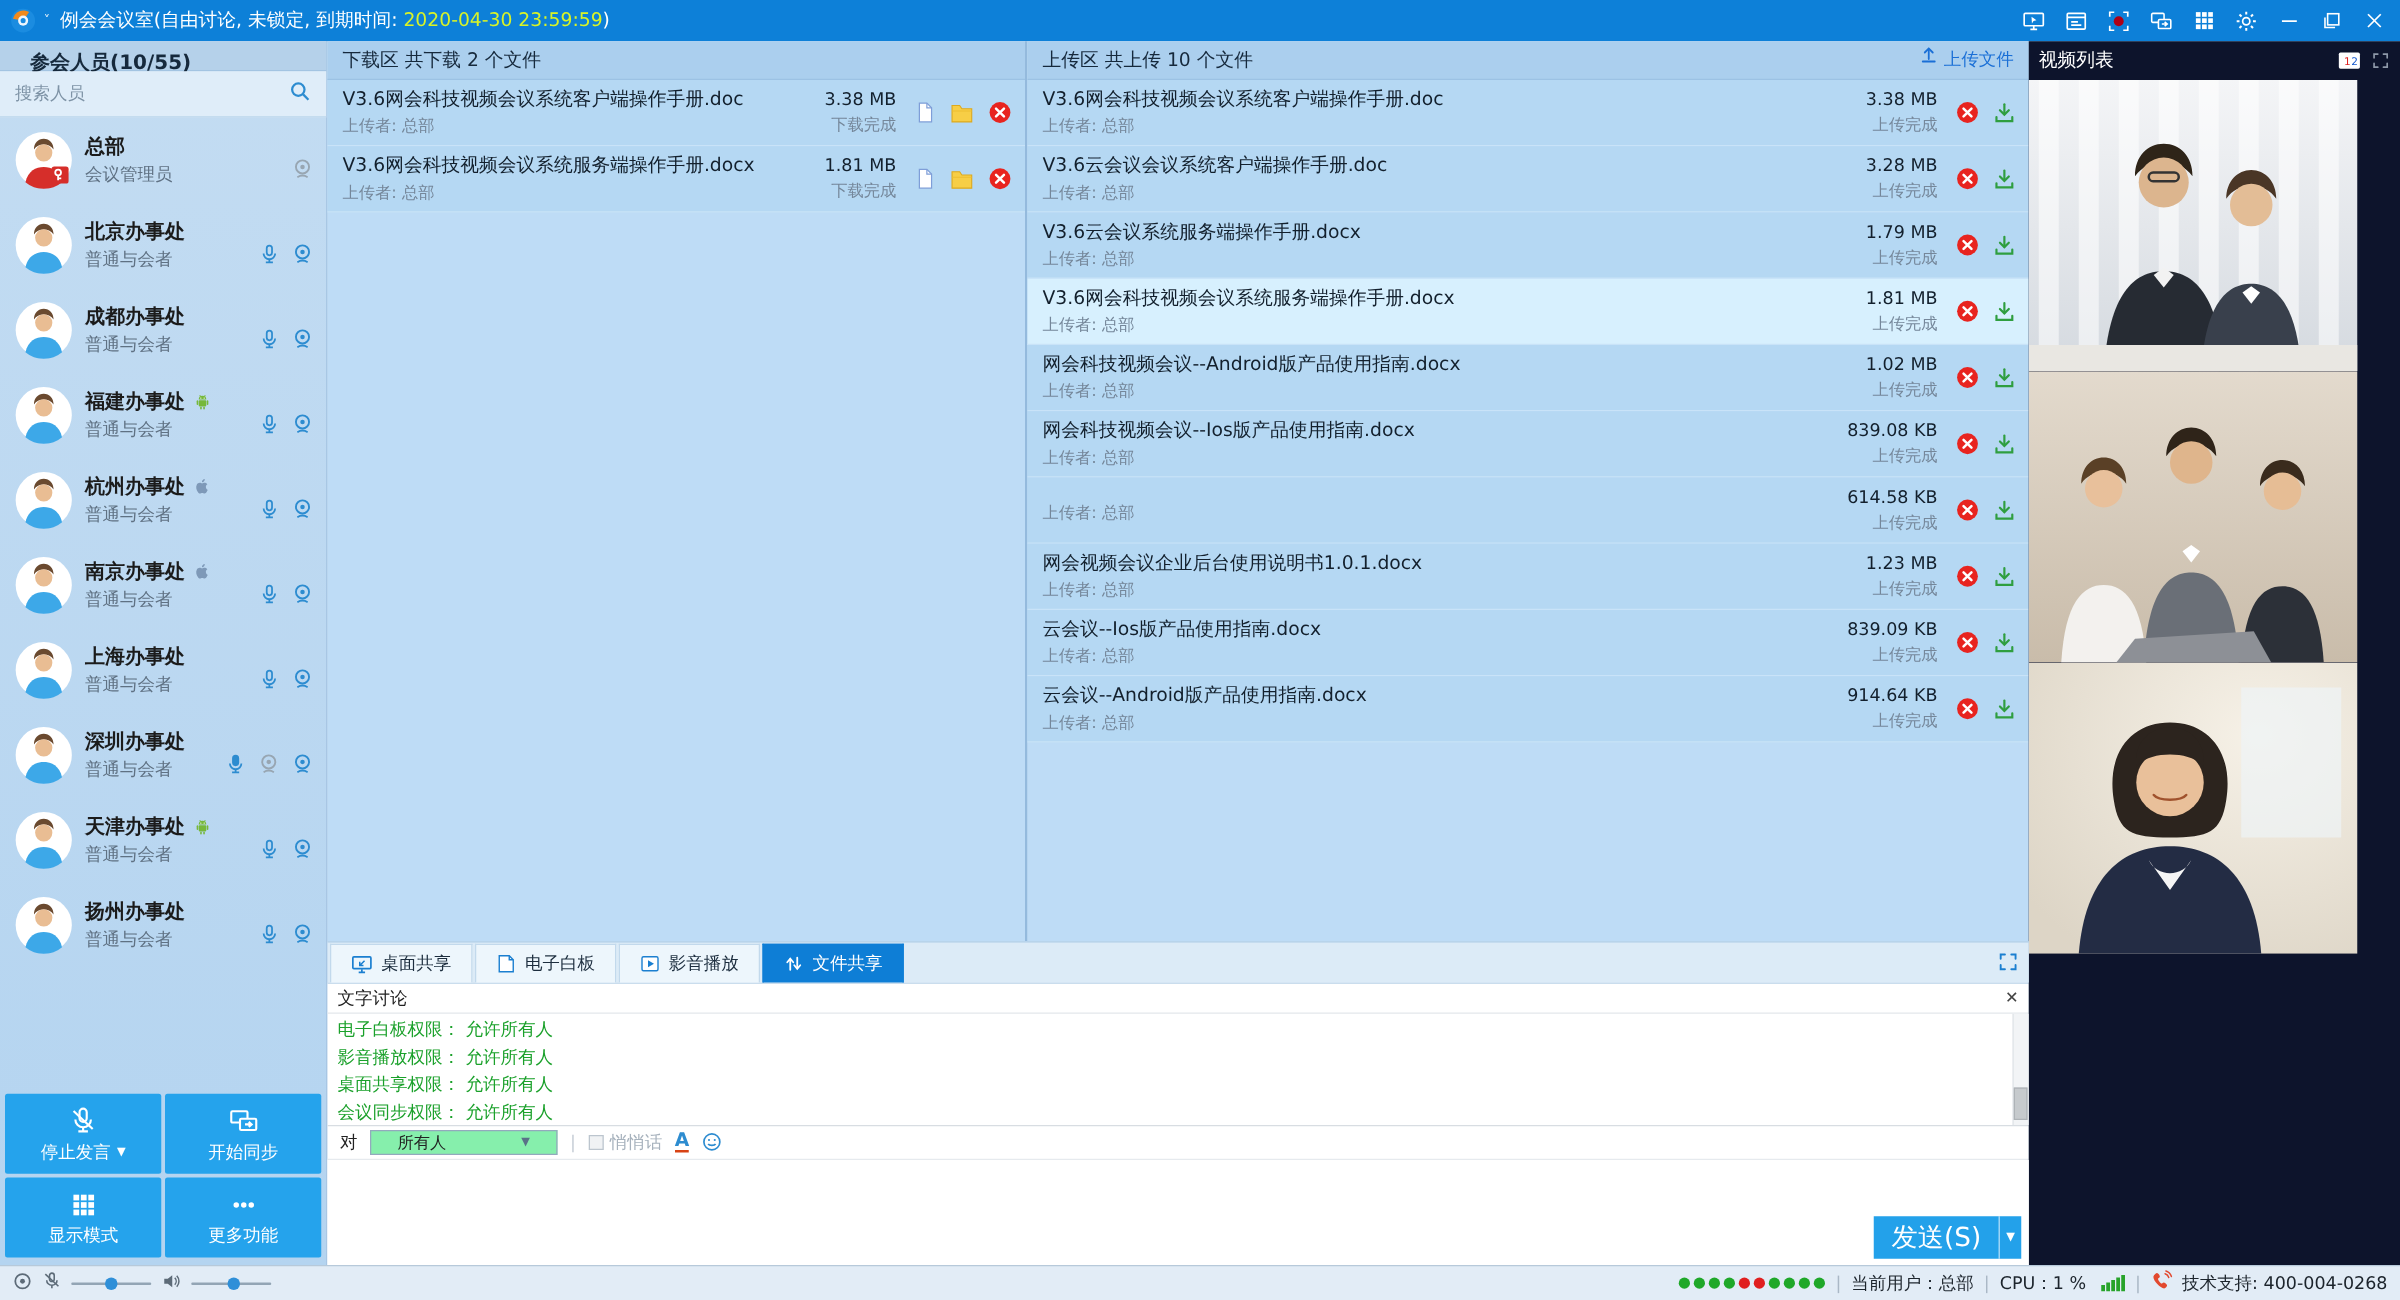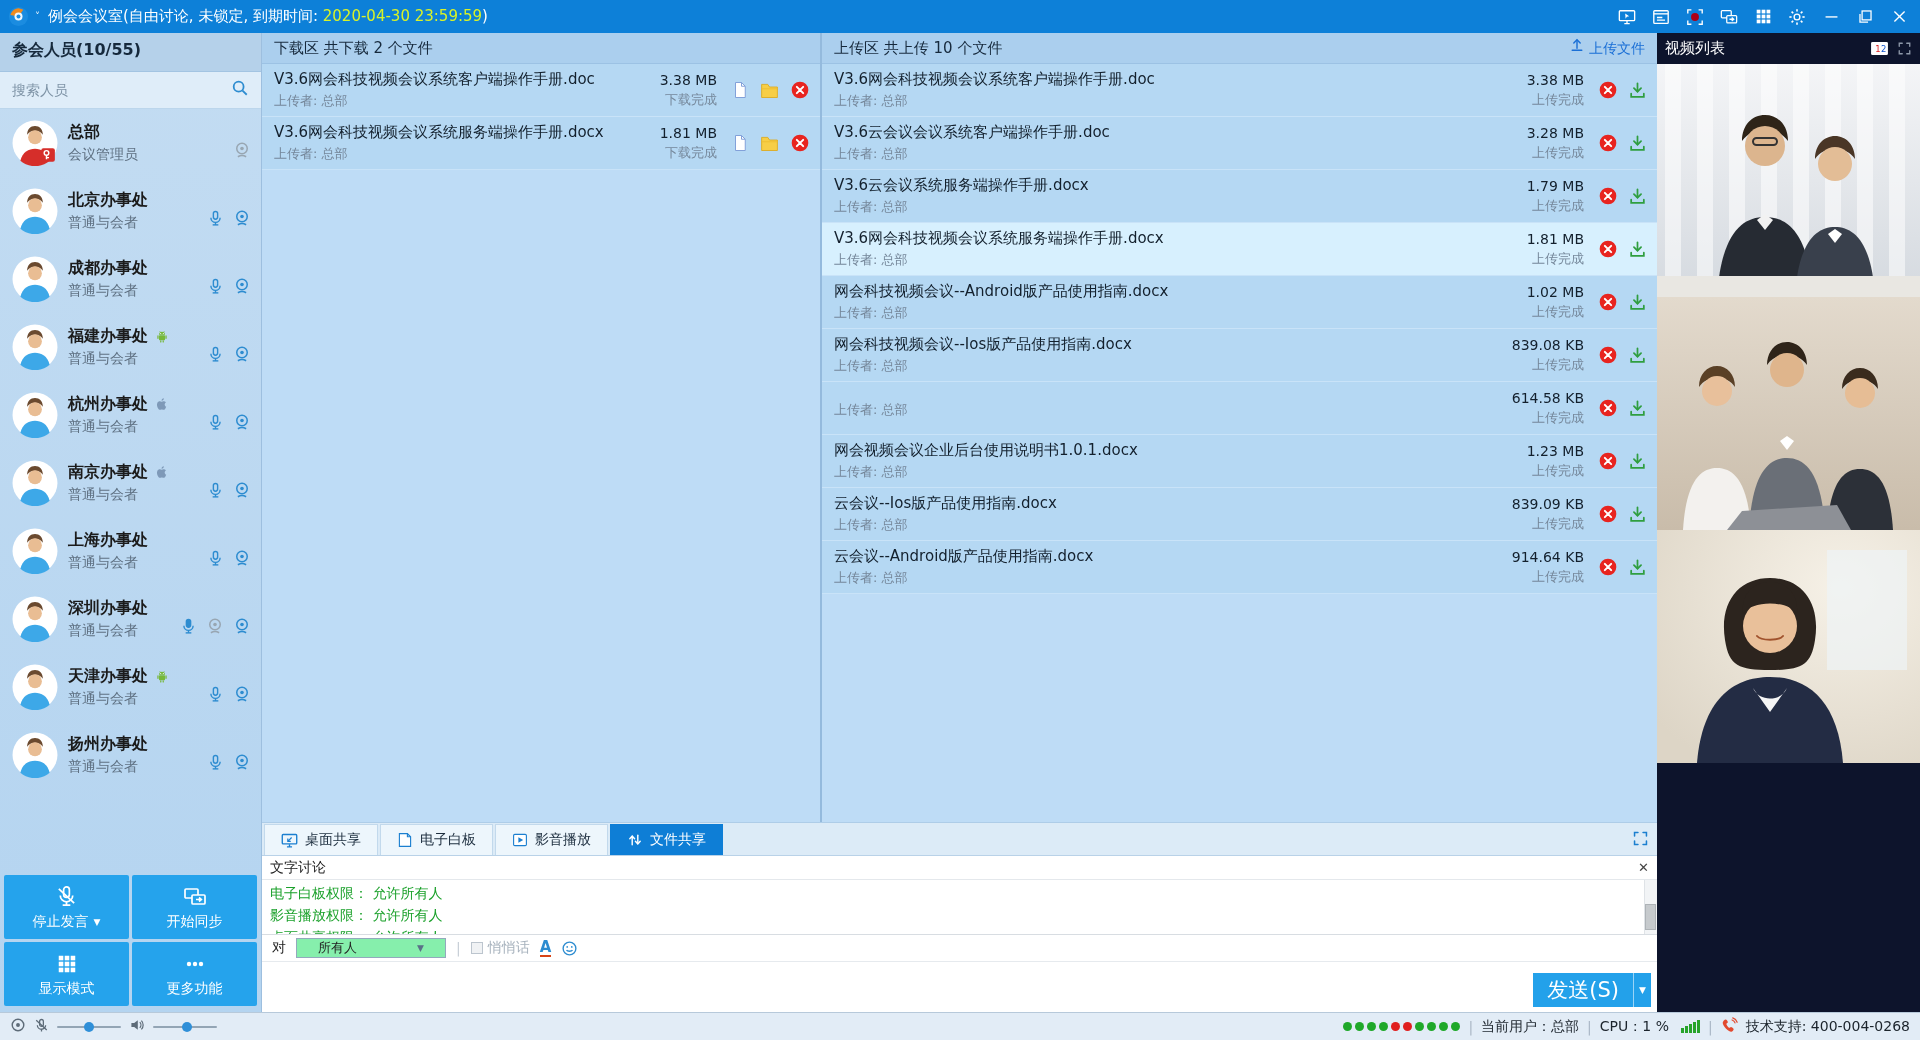--- a/index.html
+++ b/index.html
@@ -13,21 +13,21 @@
   .tb-chevron{font-size:10px;opacity:.9;margin-right:2px;}
   .tb-date{color:#d9f327;}
   .tb-icons{display:flex;align-items:center;gap:16px;padding-right:12px;}
   .tb-ic{width:18px;height:18px;display:inline-flex;align-items:center;justify-content:center;cursor:pointer;}
 
   
   .main{flex:1;display:flex;min-height:0;}
 
   
   .sidebar{width:262px;background:linear-gradient(180deg,#c3dcf2,#b4d4f0);display:flex;flex-direction:column;border-right:1px solid #9dbfdf;}
-  .sb-header{height:39px;line-height:33px;padding-left:12px;font-size:16px;font-weight:bold;color:#16293c;background:#b5d1ea;border-bottom:1px solid #a3c4e2;}
+  .sb-header{height:24px;line-height:33px;padding-left:24px;font-size:16px;font-weight:bold;color:#16293c;background:#b5d1ea;border-bottom:1px solid #a3c4e2;}
   .sb-search{height:37px;background:#dfedf9;display:flex;align-items:center;padding:0 12px;border-bottom:1px solid #bcd6ec;}
   .sb-search input{flex:1;border:none;outline:none;background:transparent;font-size:14px;color:#33495c;font-family:inherit;}
   .sb-search input::placeholder{color:#7e93a6;}
   .sb-list{flex:1;overflow:hidden;}
   .p-row{height:68px;display:flex;align-items:center;padding:0 10px 0 12px;}
   .avatar{width:46px;height:46px;flex:0 0 46px;position:relative;}
   .p-info{margin-left:10px;flex:1;min-width:0;}
   .p-name-line{display:flex;align-items:center;gap:6px;}
   .p-name{font-size:16px;font-weight:bold;color:#1b1b1b;white-space:nowrap;}
   .p-role{font-size:14px;color:#5f7183;margin-top:3px;}
@@ -58,42 +58,42 @@
   .f-icons{display:flex;align-items:center;gap:10px;}
   .f-ic{display:inline-flex;cursor:pointer;}
 
   
   .tabbar{height:33px;background:#dcebf7;display:flex;align-items:flex-end;border-top:1px solid #aecde8;padding-left:2px;position:relative;}
   .tab{height:31px;display:flex;align-items:center;gap:7px;padding:0 16px;font-size:14px;color:#1c2d3e;background:#edf6fc;border:1px solid #c2d9ec;border-bottom:none;margin-right:2px;cursor:pointer;}
   .tab.active{background:#0e7ed6;color:#fff;border-color:#0e7ed6;}
   .tab-expand{position:absolute;right:8px;top:7px;cursor:pointer;display:inline-flex;}
 
   
-  .chat{height:157px;background:#fff;display:flex;flex-direction:column;border-top:1px solid #b9d2e8;}
+  .chat{height:226px;background:#fff;display:flex;flex-direction:column;border-top:1px solid #b9d2e8;}
   .chat-header{height:24px;display:flex;align-items:center;padding:0 8px;font-size:14px;color:#222;border-bottom:1px solid #e4e8ec;}
   .chat-close{margin-left:auto;font-size:13px;color:#444;cursor:pointer;}
   .chat-msgs{flex:1;position:relative;padding:2px 20px 2px 8px;overflow:hidden;}
   .chat-line{font-size:14px;color:#1ba12b;line-height:22px;white-space:nowrap;}
   .chat-scroll{position:absolute;right:0;top:0;bottom:0;width:13px;background:#f2f4f6;border-left:1px solid #dfe3e7;}
   .chat-thumb{position:absolute;right:1px;bottom:4px;width:11px;height:26px;background:#c6cacd;border:1px solid #aeb3b7;}
   .chat-torow{height:28px;display:flex;align-items:center;gap:10px;padding:0 10px;border-top:1px solid #d8dde2;border-bottom:1px solid #e6eaee;font-size:14px;color:#222;}
   .to-select{width:150px;height:20px;background:#86efac;border:1px solid #93a9bd;display:flex;align-items:center;padding:0 21px;font-size:13px;color:#222;cursor:pointer;}
   .to-select .sel-caret{margin-left:auto;font-size:9px;color:#5a7188;}
   .to-div{color:#c6ced6;}
   .whisper{display:flex;align-items:center;gap:5px;color:#a7b2bd;cursor:default;}
   .whisper .cb{width:12px;height:12px;border:1px solid #bcc5ce;background:#f0f2f4;display:inline-block;}
   .font-tool{color:#2d8cd0;font-weight:bold;font-size:15px;border-bottom:2px solid #d84315;line-height:15px;cursor:pointer;}
   .emoji-tool{display:inline-flex;cursor:pointer;}
   .chat-input{flex:1;position:relative;background:#fff;}
   .send-wrap{position:absolute;right:6px;bottom:5px;display:flex;cursor:pointer;}
   .send-btn{background:#23a1ea;color:#fff;font-size:21px;height:34px;display:flex;align-items:center;padding:0 14px;}
   .send-caret{background:#23a1ea;color:#fff;width:18px;height:34px;display:flex;align-items:center;justify-content:center;font-size:9px;border-left:1px solid rgba(255,255,255,.55);}
 
   
-  .video-panel{width:263px;background:#0d142c;display:flex;flex-direction:column;}
+  .video-panel{width:297px;background:#0d142c;display:flex;flex-direction:column;}
   .vp-header{height:31px;display:flex;align-items:center;color:#fff;font-size:15px;padding:0 8px;gap:8px;}
   .vp-title{flex:1;}
   .vp-ic{display:inline-flex;cursor:pointer;}
   .vp-thumb{height:233px;width:100%;cursor:pointer;}
   .vp-thumb svg{display:block;}
 
   
   .statusbar{height:28px;flex:0 0 28px;background:#e2ecf6;border-top:1px solid #b7c9da;display:flex;align-items:center;padding:0 10px;font-size:14px;color:#1c242c;}
   .st-left{display:flex;align-items:center;gap:8px;}
   .slider{width:64px;height:14px;position:relative;cursor:pointer;}

